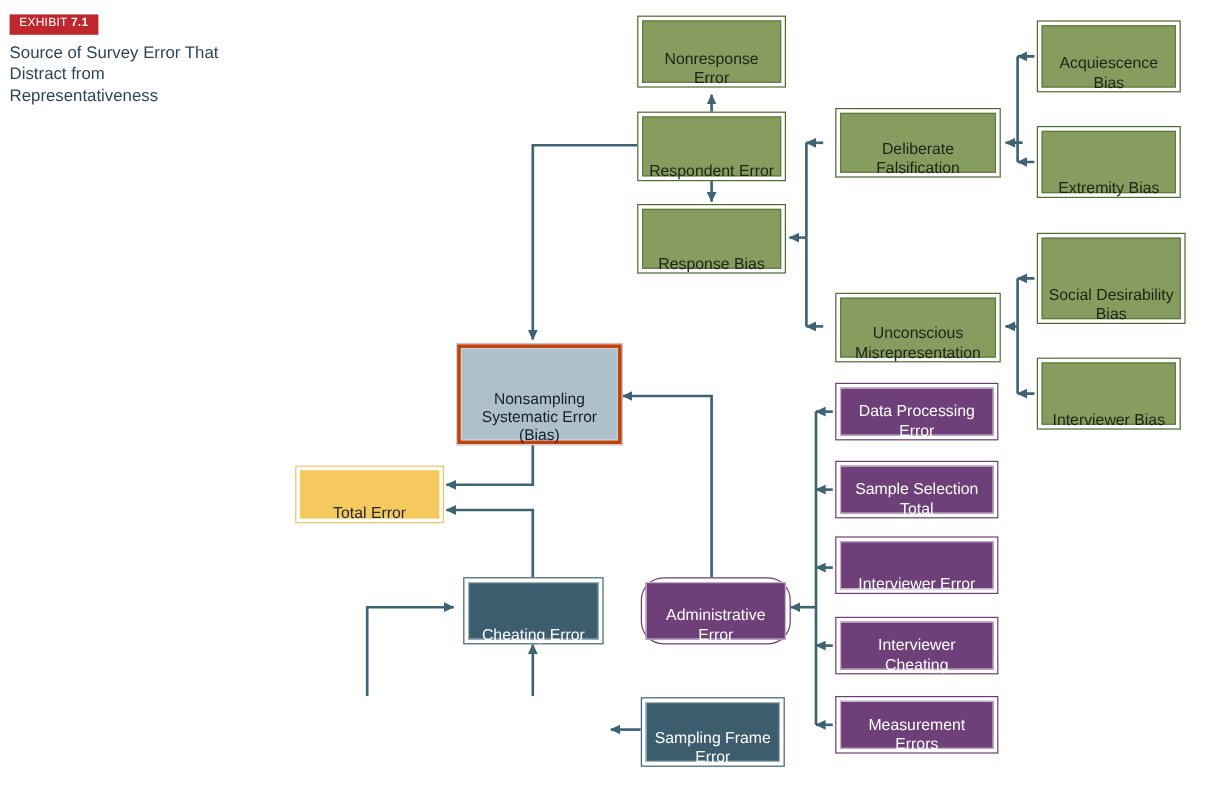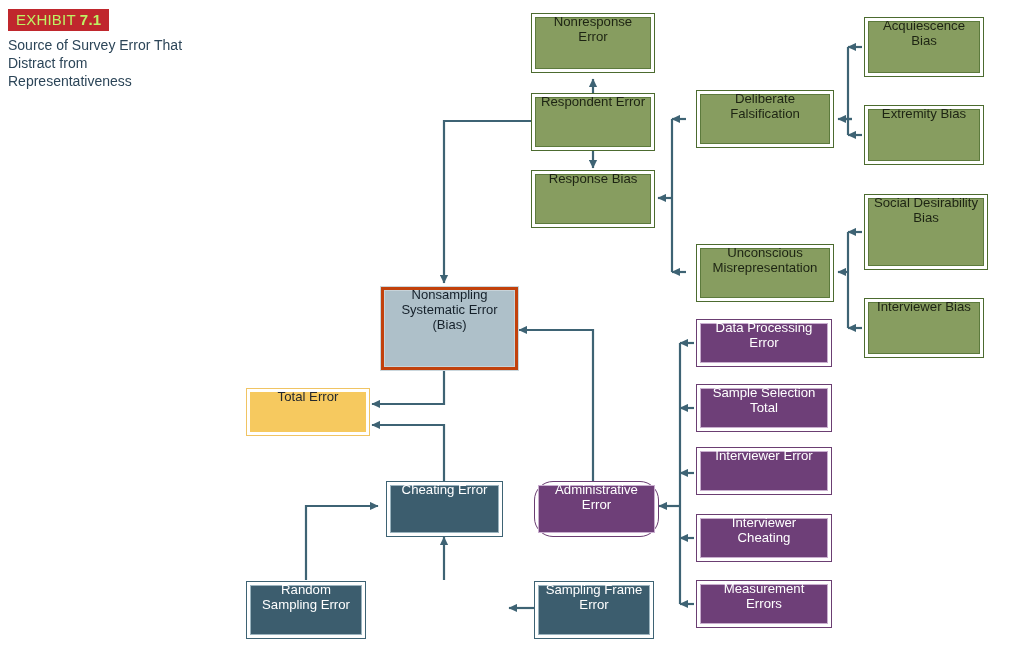--- a/index.html
+++ b/index.html
@@ -18,23 +18,23 @@
   
   #caption {
     position: absolute;
     left: 8px;
     top: 9px;
     width: 200px;
   }
   #exhibit-badge {
     display: inline-block;
     background: #C0272D;
-    color: #bef264;
+    color: #ffffff;
     padding: 3px 8px 4px 8px;
-    font-size: 15px;
+    font-size: 10px;
     letter-spacing: 0.2px;
     line-height: 1;
     white-space: nowrap;
   }
   #exhibit-badge .ex-word { font-weight: normal; }
   #exhibit-badge .ex-num  { font-weight: bold; }
   #caption-title {
     margin-top: 6px;
     color: #2C4558;
     font-size: 14px;
@@ -47,21 +47,21 @@
     position: absolute;
     left: 0;
     top: 0;
     width: 1024px;
     height: 663px;
   }
   .node {
     position: absolute;
     box-sizing: border-box;
     display: flex;
-    align-items: flex-start;
+    align-items: flex-end;
     justify-content: center;
     text-align: center;
     line-height: 1.16;
     font-size: 13.2px;
     padding: 0 4px;
   }
   
   .node .inner {
     position: absolute;
     left: 3px; top: 3px; right: 3px; bottom: 3px;
@@ -234,24 +234,20 @@
   <div class="node n-teal" style="left:386px; top:481px; width:117px; height:56px;">
     <div class="inner"></div>
     <span class="label">Cheating Error</span>
   </div>
 
   <div class="node n-purple" style="left:534px; top:481px; width:125px; height:56px;border-radius:19px;">
     <div class="inner"></div>
     <span class="label">Administrative Error</span>
   </div>
 
-  <div class="node n-teal" style="left:246px; top:581px; width:120px; height:58px;">
-    <div class="inner"></div>
-    <span class="label">Random Sampling Error</span>
-  </div>
 
 
   <div class="node n-teal" style="left:534px; top:581px; width:120px; height:58px;">
     <div class="inner"></div>
     <span class="label">Sampling Frame Error</span>
   </div>
 
   <div class="node n-purple" style="left:696px; top:319px; width:136px; height:48px;">
     <div class="inner"></div>
     <span class="label">Data Processing Error</span>

